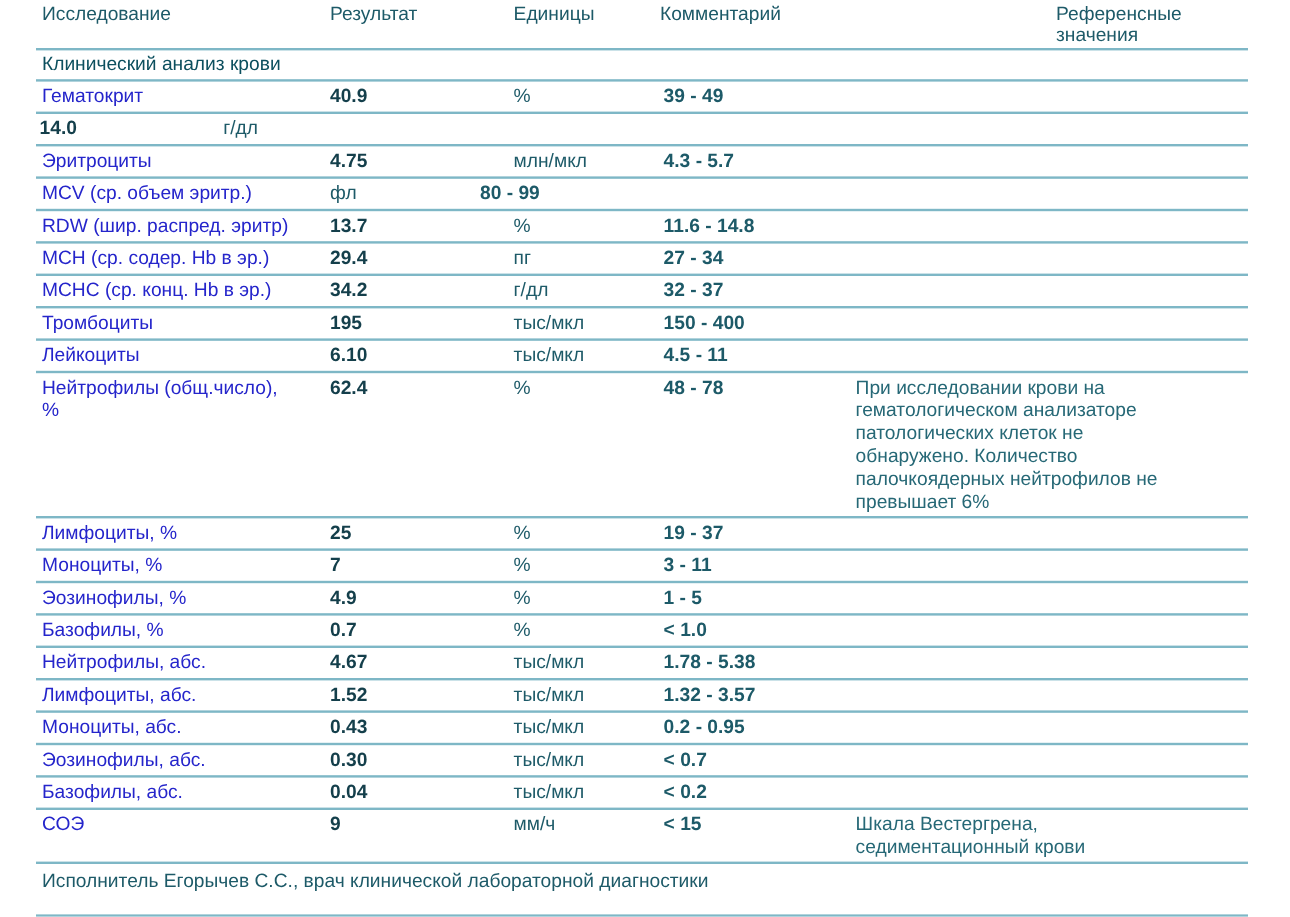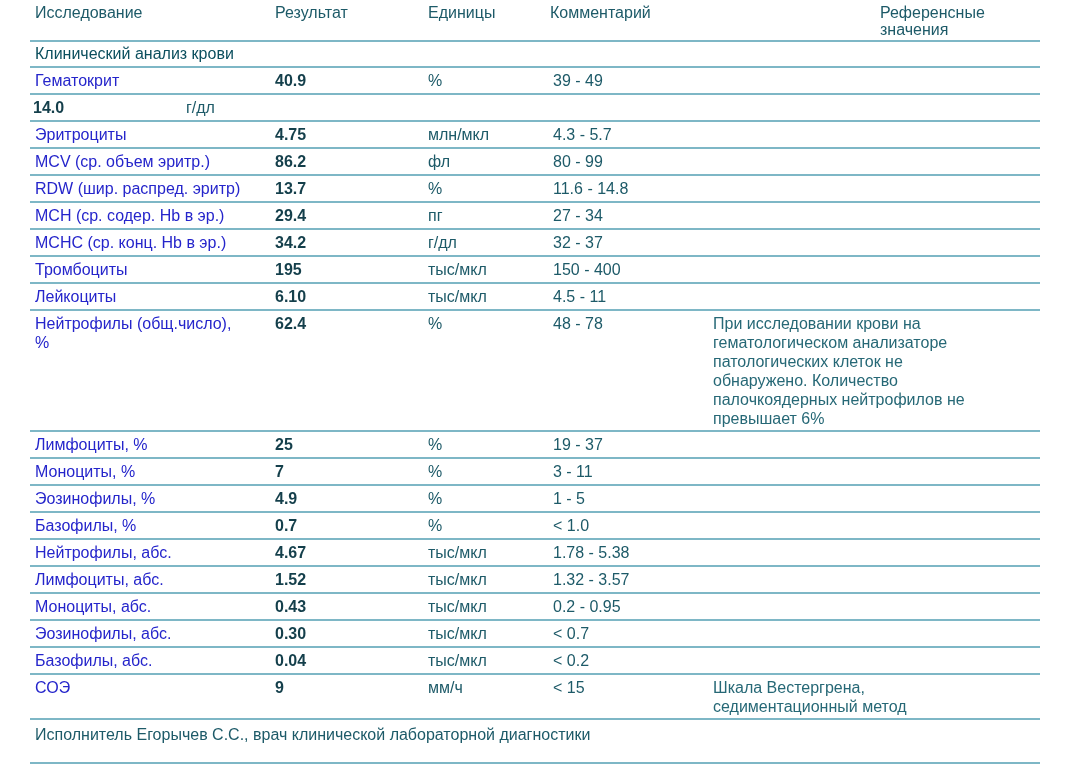--- a/index.html
+++ b/index.html
@@ -20,21 +20,21 @@
   .report{padding:2px 5px 0 30px;width:1045px;}
   .lab-table{width:1010px;}
   .row{
     display:flex;align-items:flex-start;
     border-bottom:2px solid var(--rule);
   }
   .cell{padding:3px 4px 2px 5px;font-size:16px;line-height:19px;}
   .cell.name{width:242px;color:var(--test-name-text);white-space:pre-line;}
   .cell.result{width:153px;padding-left:3px;font-weight:bold;color:var(--result-text);}
   .cell.units{width:125px;padding-left:3px;}
-  .cell.reference{width:163px;padding-left:3px;}
+  .cell.reference{width:163px;padding-left:3px;font-weight:bold;}
   .cell.comment{width:327px;padding-left:0;color:var(--comment-text);white-space:pre-line;}
   .header-row{min-height:36px;}
   .header-row .cell{padding-top:2px;line-height:17px;color:var(--header-text);font-weight:normal;}
   .header-row .cell.result,.header-row .cell.comment{color:var(--header-text);font-weight:normal;}
   .ref-head{display:block;max-width:118px;}
   .section-row{min-height:26px;}
   .section-title{
     padding:2px 4px 0 5px;font-size:16px;line-height:19px;
     font-weight:normal;color:var(--section-text);
   }
@@ -80,21 +80,20 @@
         </div>
         <div class="row data-row">
           <div class="cell name">Эритроциты</div>
           <div class="cell result">4.75</div>
           <div class="cell units">млн/мкл</div>
           <div class="cell reference">4.3 - 5.7</div>
           <div class="cell comment"></div>
         </div>
         <div class="row data-row">
           <div class="cell name">MCV (ср. объем эритр.)</div>
-          <div class="cell result">86.2</div>
           <div class="cell units">фл</div>
           <div class="cell reference">80 - 99</div>
           <div class="cell comment"></div>
         </div>
         <div class="row data-row">
           <div class="cell name">RDW (шир. распред. эритр)</div>
           <div class="cell result">13.7</div>
           <div class="cell units">%</div>
           <div class="cell reference">11.6 - 14.8</div>
           <div class="cell comment"></div>
@@ -202,19 +201,19 @@
           <div class="cell units">тыс/мкл</div>
           <div class="cell reference">&lt; 0.2</div>
           <div class="cell comment"></div>
         </div>
         <div class="row data-row">
           <div class="cell name">СОЭ</div>
           <div class="cell result">9</div>
           <div class="cell units">мм/ч</div>
           <div class="cell reference">&lt; 15</div>
           <div class="cell comment">Шкала Вестергрена,
-седиментационный метод</div>
+седиментационный крови</div>
         </div>
       </div>
   </div>
   <div class="footer-note">Исполнитель Егорычев С.С., врач клинической лабораторной диагностики</div>
   <div class="bottom-rule"></div>
 </div>
 
 </body></html>

